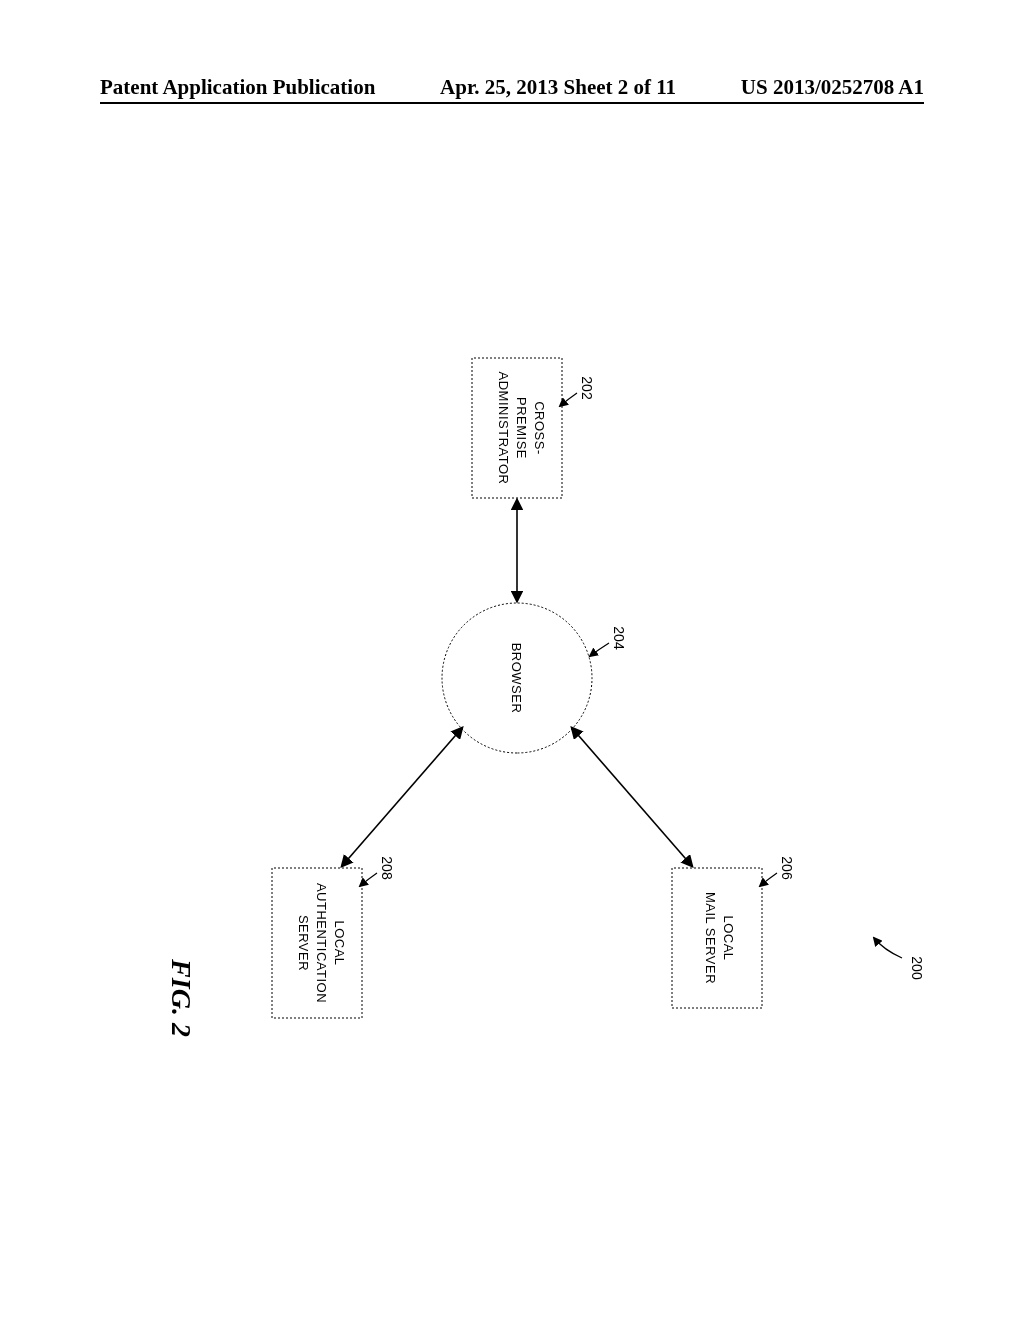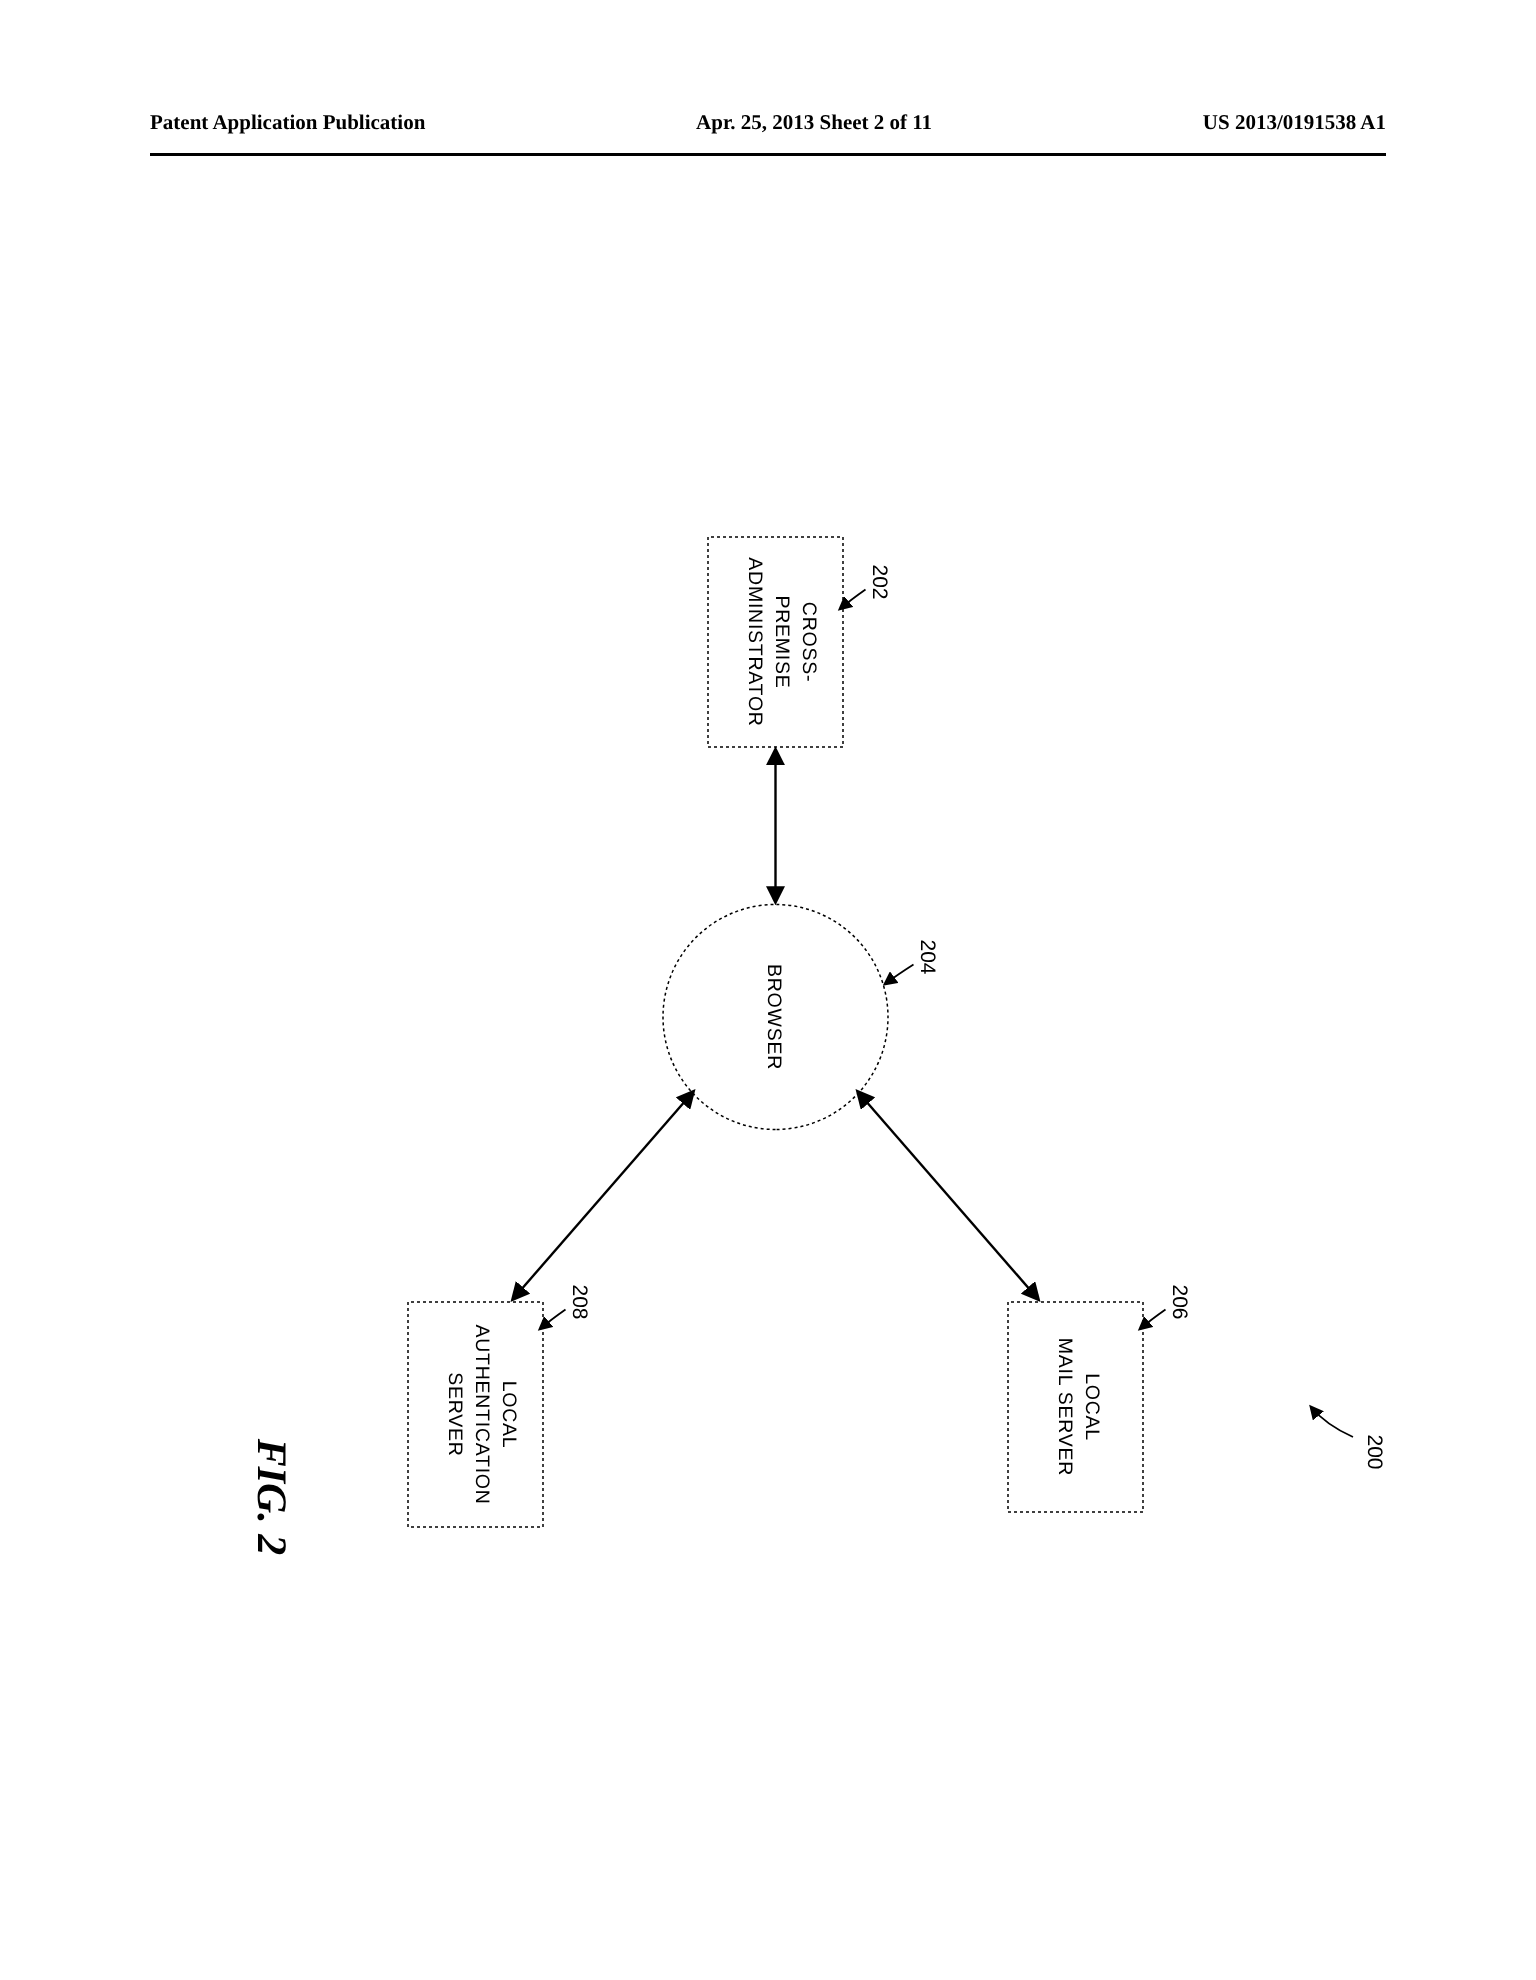--- a/index.html
+++ b/index.html
@@ -12,21 +12,21 @@
     color: #000;
   }
   .header {
     position: absolute;
     top: 75px;
     left: 0;
     width: 100%;
     padding: 0 100px;
     display: flex;
     justify-content: space-between;
-    font-size: 14px;
+    font-size: 21px;
     font-weight: bold;
   }
   .header-rule {
     position: absolute;
     top: 102px;
     left: 100px;
     width: 824px;
     height: 2px;
     background: #000;
   }
@@ -58,21 +58,21 @@
     font-weight: bold;
     fill: #000;
   }
 </style>
 </head>
 <body>
 
 <div class="header">
   <span>Patent Application Publication</span>
   <span>Apr. 25, 2013  Sheet 2 of 11</span>
-  <span>US 2013/0191538 A1</span>
+  <span>US 2013/0252708 A1</span>
 </div>
 <div class="header-rule"></div>
 
 <div class="figure-area">
   <svg class="diagram" width="824" height="1060" viewBox="0 0 824 1060">
     <defs>
       <marker id="arrow" viewBox="0 0 10 10" refX="8" refY="5" markerWidth="8" markerHeight="8" orient="auto-start-reverse">
         <path d="M 0 0 L 10 5 L 0 10 z" fill="#000"></path>
       </marker>
     </defs>

